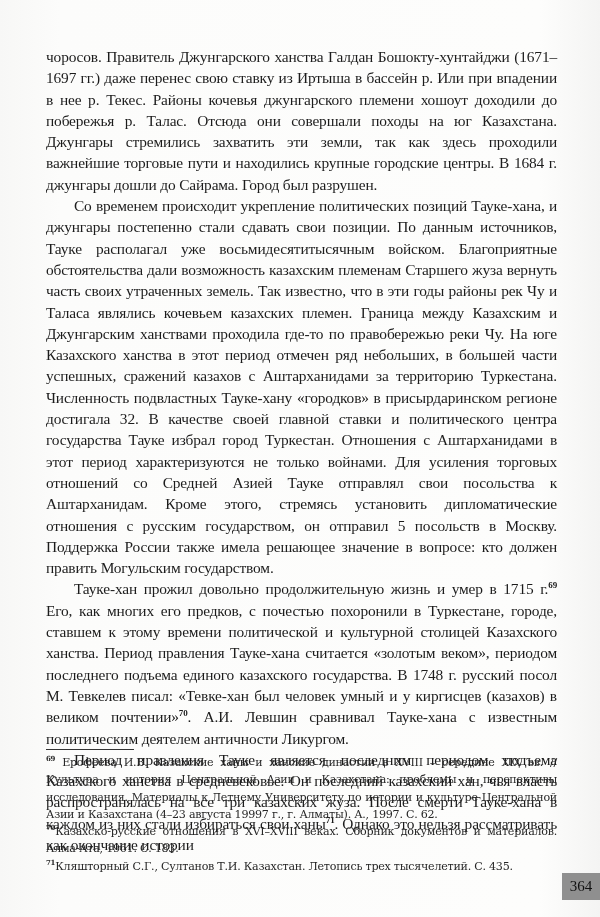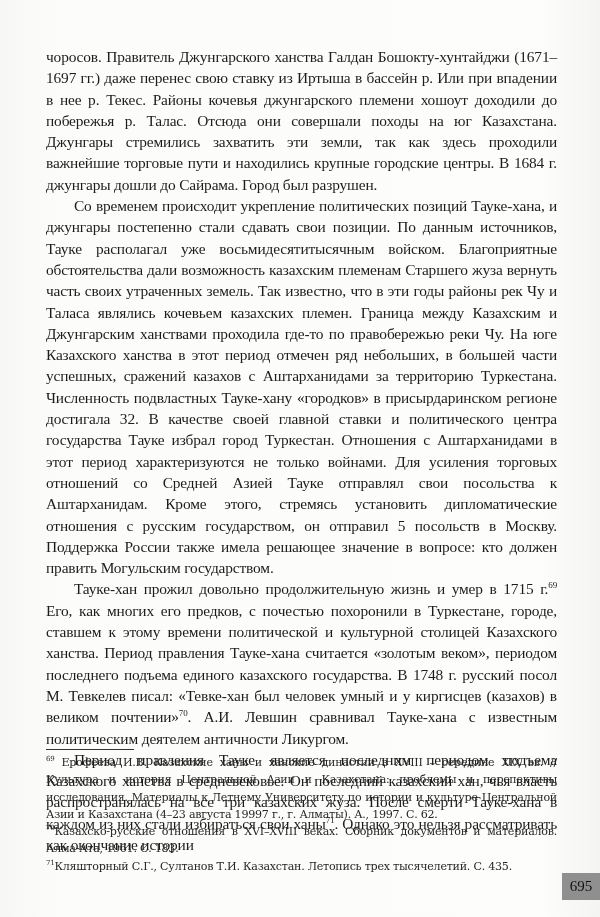--- a/index.html
+++ b/index.html
@@ -37,20 +37,21 @@
       margin: 0;
       text-align: justify;
     }
     .body-text p.indent {
       text-indent: 28px;
     }
     sup {
       font-size: 9px;
       line-height: 0;
       vertical-align: super;
+      font-weight: bold;
     }
     .fn-rule {
       position: absolute;
       left: 46px;
       top: 749px;
       width: 88px;
       height: 0;
       border-top: 1px solid #333;
     }
     .footnotes {
@@ -106,15 +107,15 @@
   </div>
 
   <div class="fn-rule"></div>
 
   <div class="footnotes">
     <p><sup>69</sup> <span>Ерофеева И.В. Казахские ханы и ханские династии в XVIII – середине XIX вв. // Культура и история Центральной Азии и Казахстана: проблемы и перспективы исследования. Материалы к Летнему Университету по истории и культуре Центральной Азии и Казахстана (4–23 августа 19997 г., г. Алматы). А., 1997. С. 62.</span></p>
     <p><sup>70</sup><span>Казахско-русские отношения в XVI–XVIII веках. Сборник документов и материалов. Алма-Ата, 1961. С. 183.</span></p>
     <p><sup>71</sup><span>Кляшторный С.Г., Султанов Т.И. Казахстан. Летопись трех тысячелетий. С. 435.</span></p>
   </div>
 
-  <div class="page-number">695</div>
+  <div class="page-number">364</div>
 
 </div>
 
 </body></html>

